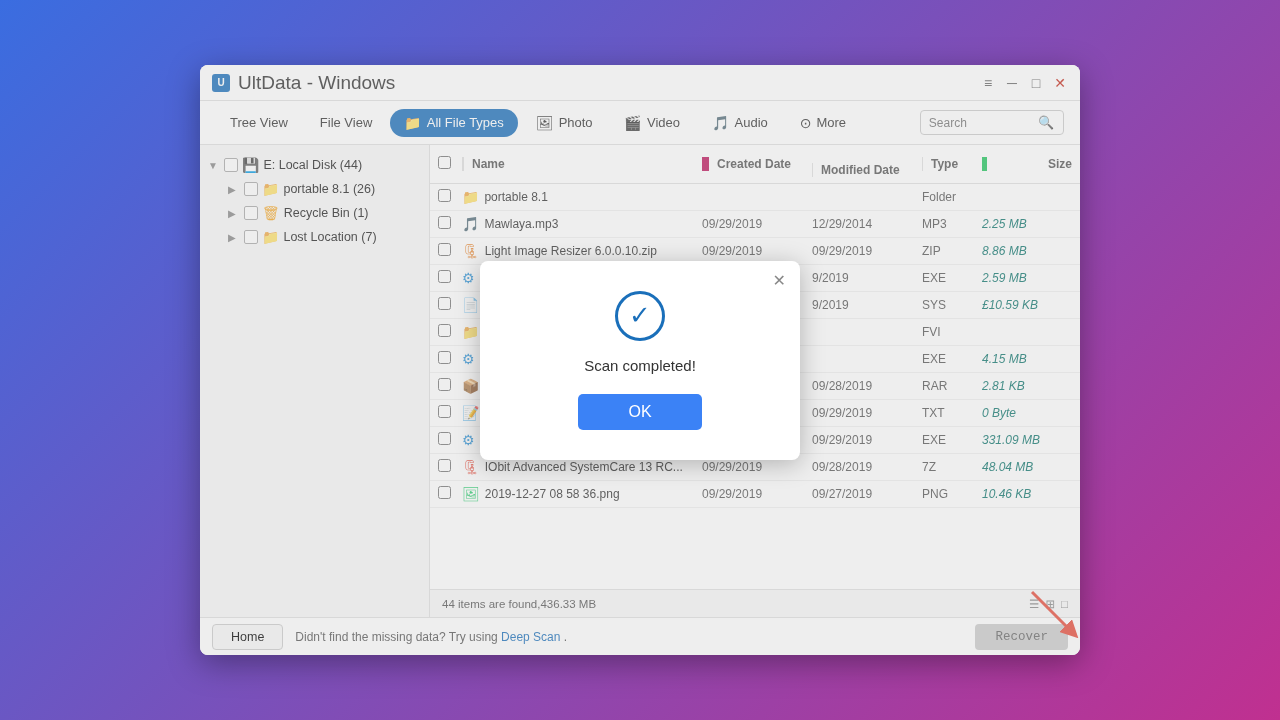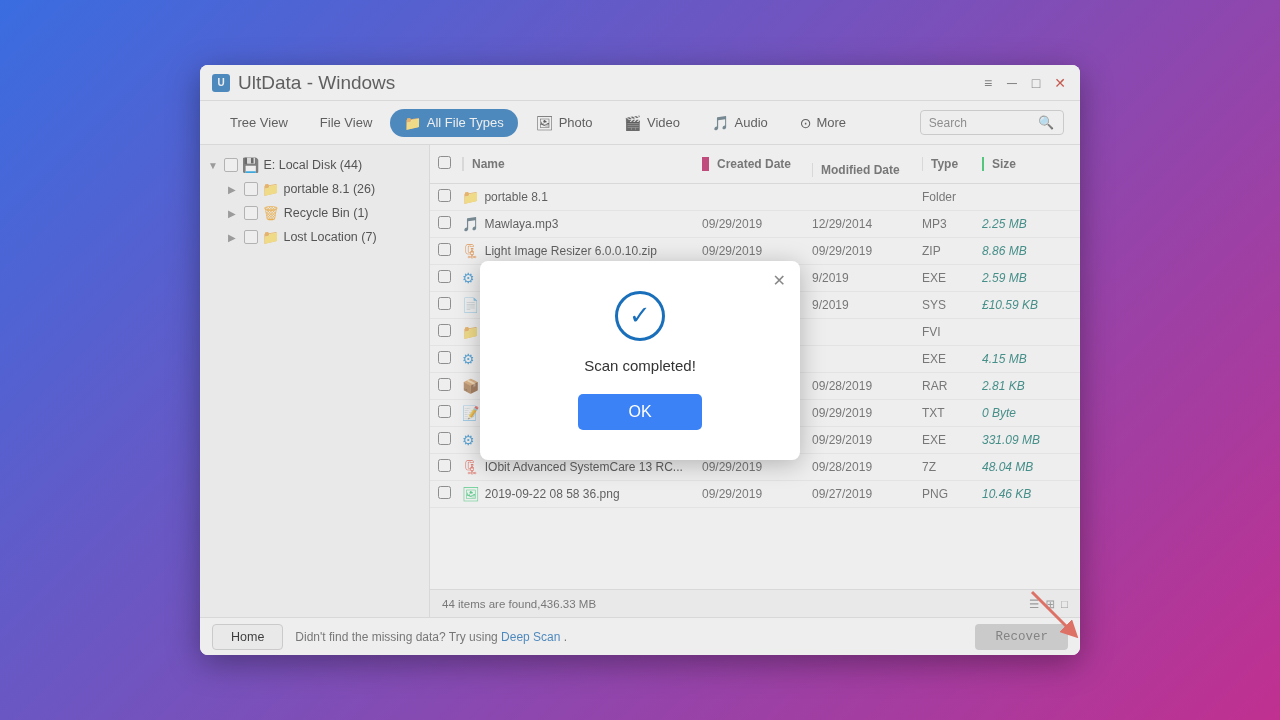--- a/index.html
+++ b/index.html
@@ -176,21 +176,21 @@
       padding: 6px 8px;
       font-weight: 600;
       font-size: 12px;
       color: #555;
     }
     .file-header .col-check { width: 24px; flex-shrink: 0; }
     .file-header .col-name { flex: 1; min-width: 160px; border-left: 2px solid #e0e0e0; padding-left: 8px; }
     .file-header .col-created { width: 110px; border-left: 7px solid #be185d; padding-left: 8px; }
     .file-header .col-modified { width: 110px; border-left: 1px solid #e0e0e0; padding-left: 8px; margin-top: 12px; }
     .file-header .col-type { width: 60px; border-left: 1px solid #e0e0e0; padding-left: 8px; }
-    .file-header .col-size { width: 90px; border-left: 2px solid #22c55e; padding-left: 8px; }
+    .file-header .col-size { width: 90px; border-left: 5px solid #22c55e; padding-left: 20px; text-align: right; }
 
     .file-list {
       flex: 1;
       overflow-y: auto;
       background: #ffffff;
     }
     .file-row {
       display: flex;
       align-items: center;
       padding: 5px 8px;
@@ -557,21 +557,21 @@
           <div class="col-created">09/29/2019</div>
           <div class="col-modified">09/28/2019</div>
           <div class="col-type">7Z</div>
           <div class="col-size">48.04 MB</div>
         </div>
 
         <div class="file-row">
           <div class="col-check"><input type="checkbox" style=""></div>
           <div class="col-name">
             <span class="file-icon png-icon">🖼</span>
-            <span>2019-09-22 08 58 36.png</span>
+            <span>2019-12-27 08 58 36.png</span>
           </div>
           <div class="col-created">09/29/2019</div>
           <div class="col-modified">09/27/2019</div>
           <div class="col-type">PNG</div>
           <div class="col-size">10.46 KB</div>
         </div>
       </div>
 
       <div class="status-bar">
         <span>44 items are found,436.33 MB</span>

